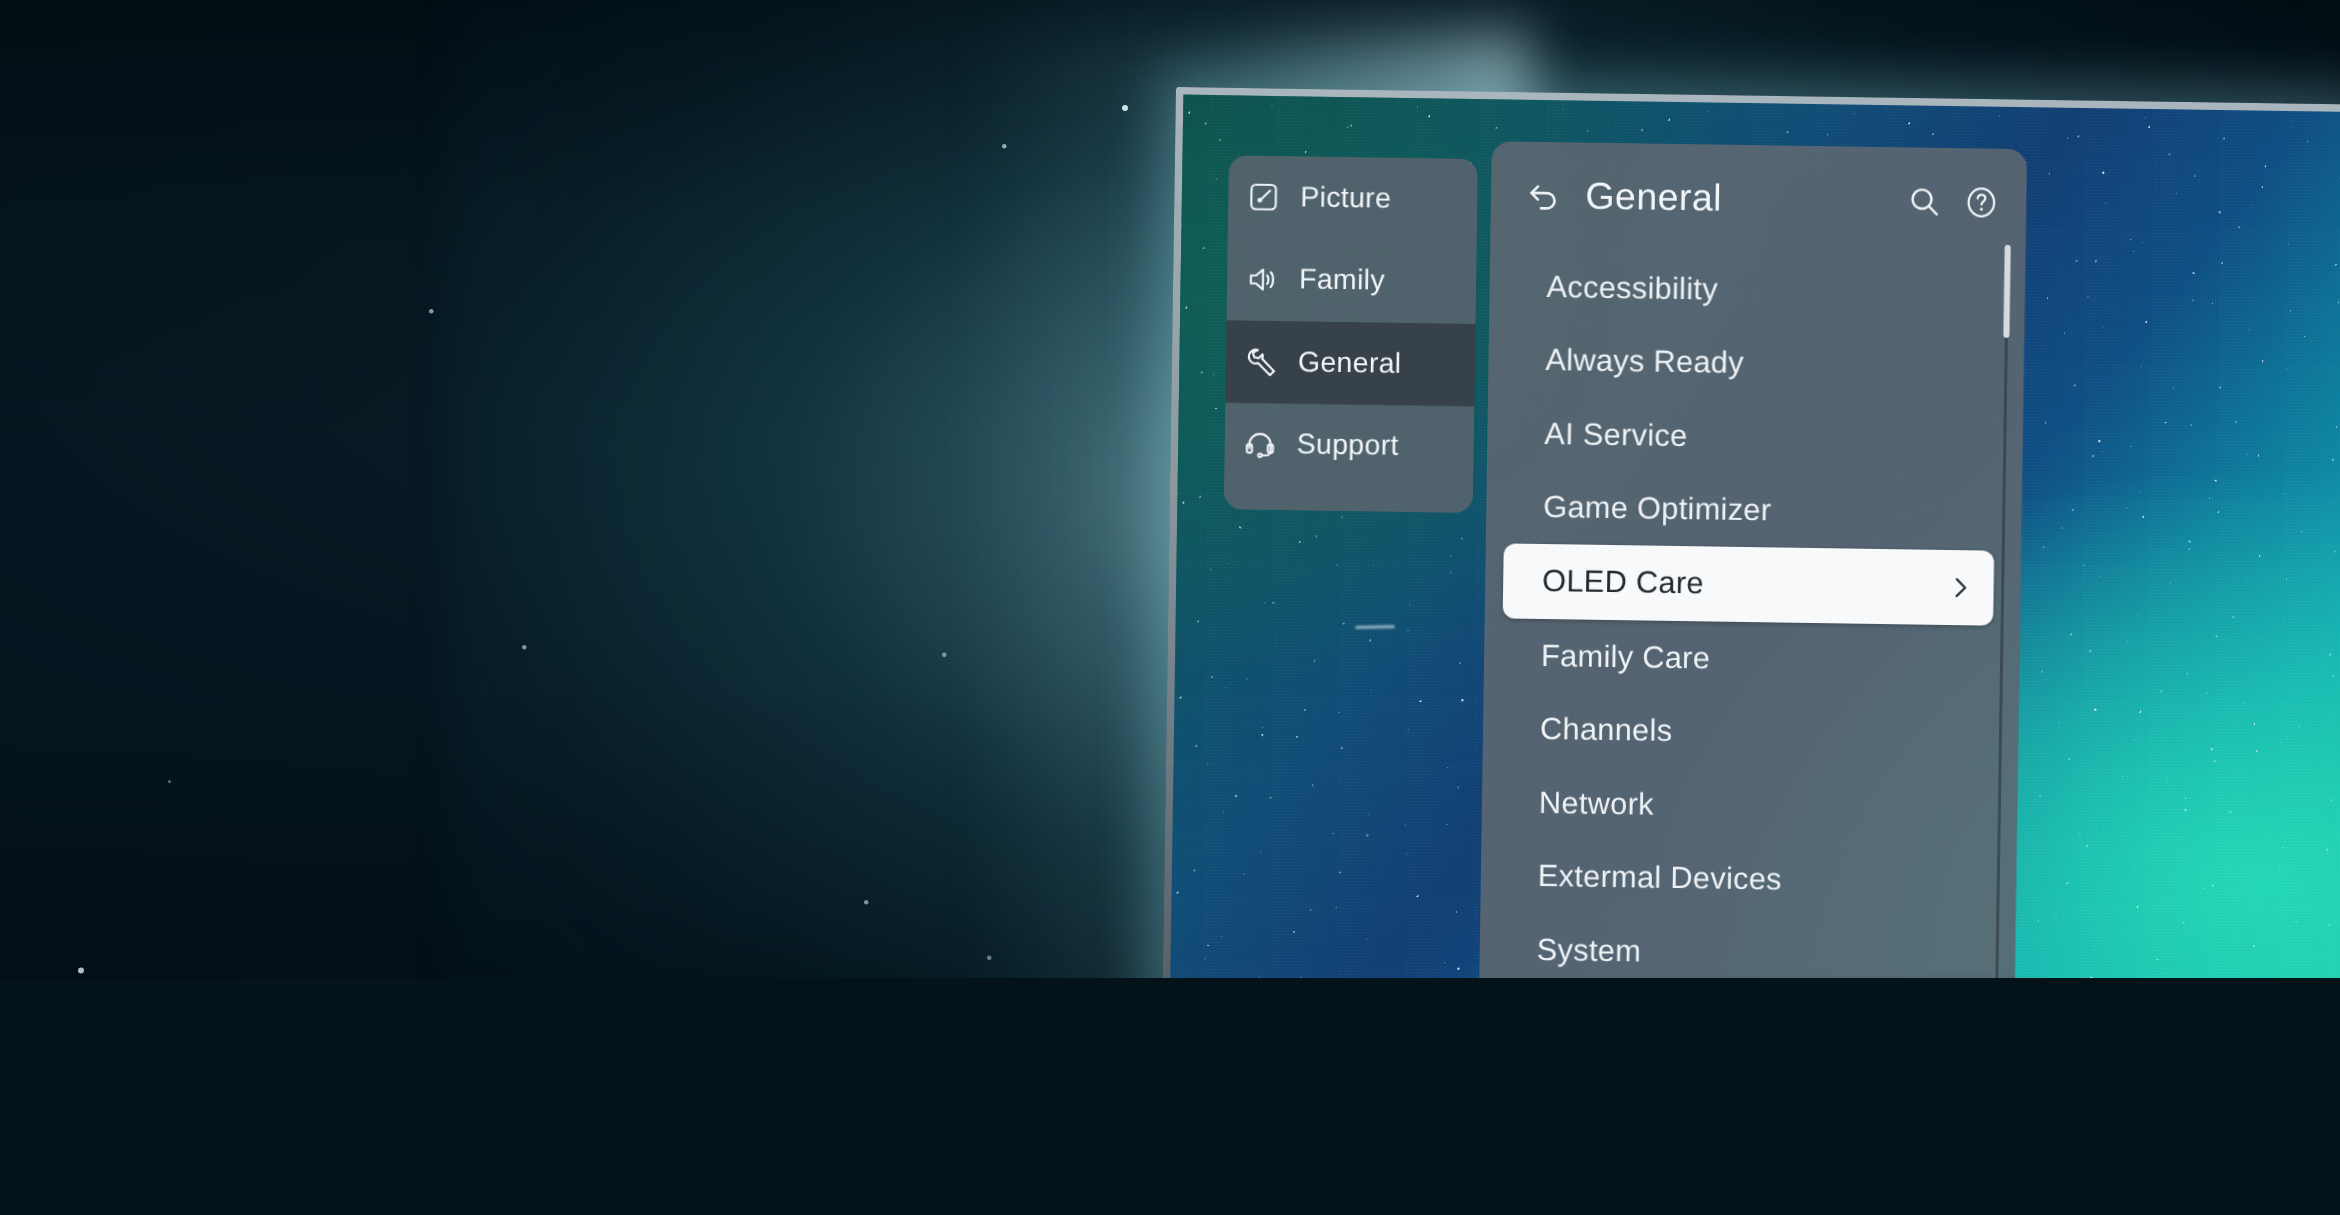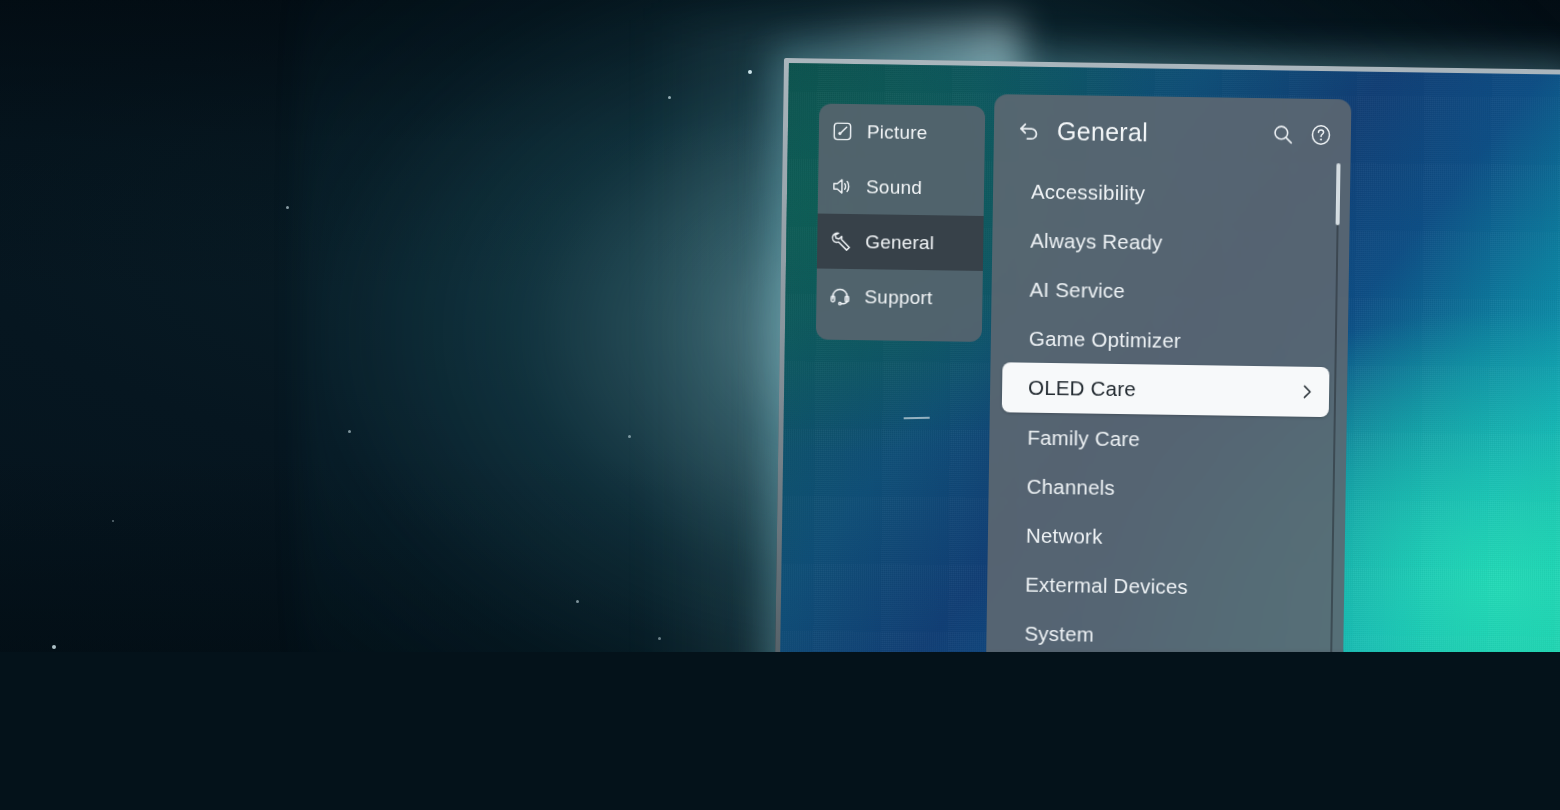--- a/index.html
+++ b/index.html
@@ -426,21 +426,21 @@
             </svg>
             <span>Picture</span>
           </div>
 
           <div class="rail-item">
             <svg class="rail-icon" viewBox="0 0 24 24" fill="none">
               <path d="M4 9.2 H7.6 L12.4 5.1 V18.9 L7.6 14.8 H4 Z" stroke="#eef2f5" stroke-width="1.5" stroke-linejoin="round"></path>
               <path d="M15.3 9.1 C16.5 10.4 16.5 13.6 15.3 14.9" stroke="#eef2f5" stroke-width="1.5" stroke-linecap="round"></path>
               <path d="M17.8 6.8 C20 9.2 20 14.8 17.8 17.2" stroke="#eef2f5" stroke-width="1.5" stroke-linecap="round"></path>
             </svg>
-            <span>Sound</span>
+            <span>Family</span>
           </div>
 
           <div class="rail-item selected">
             <svg class="rail-icon" viewBox="0 0 24 24" fill="none">
               <path d="M9.6 3.6 C7.1 2.9 4.4 4.3 3.6 6.8 C2.8 9.4 4.2 12.1 6.7 12.9 C7.8 13.2 8.9 13.1 9.8 12.7 L18.2 21.0 L21.0 18.2 L12.7 9.8 C13.1 8.9 13.2 7.8 12.9 6.7 L10.2 9.4 L7.0 8.6 L6.2 5.4 Z" stroke="#eef2f5" stroke-width="1.5" stroke-linejoin="round" stroke-linecap="round"></path>
             </svg>
             <span>General</span>
           </div>
 
           <div class="rail-item">

